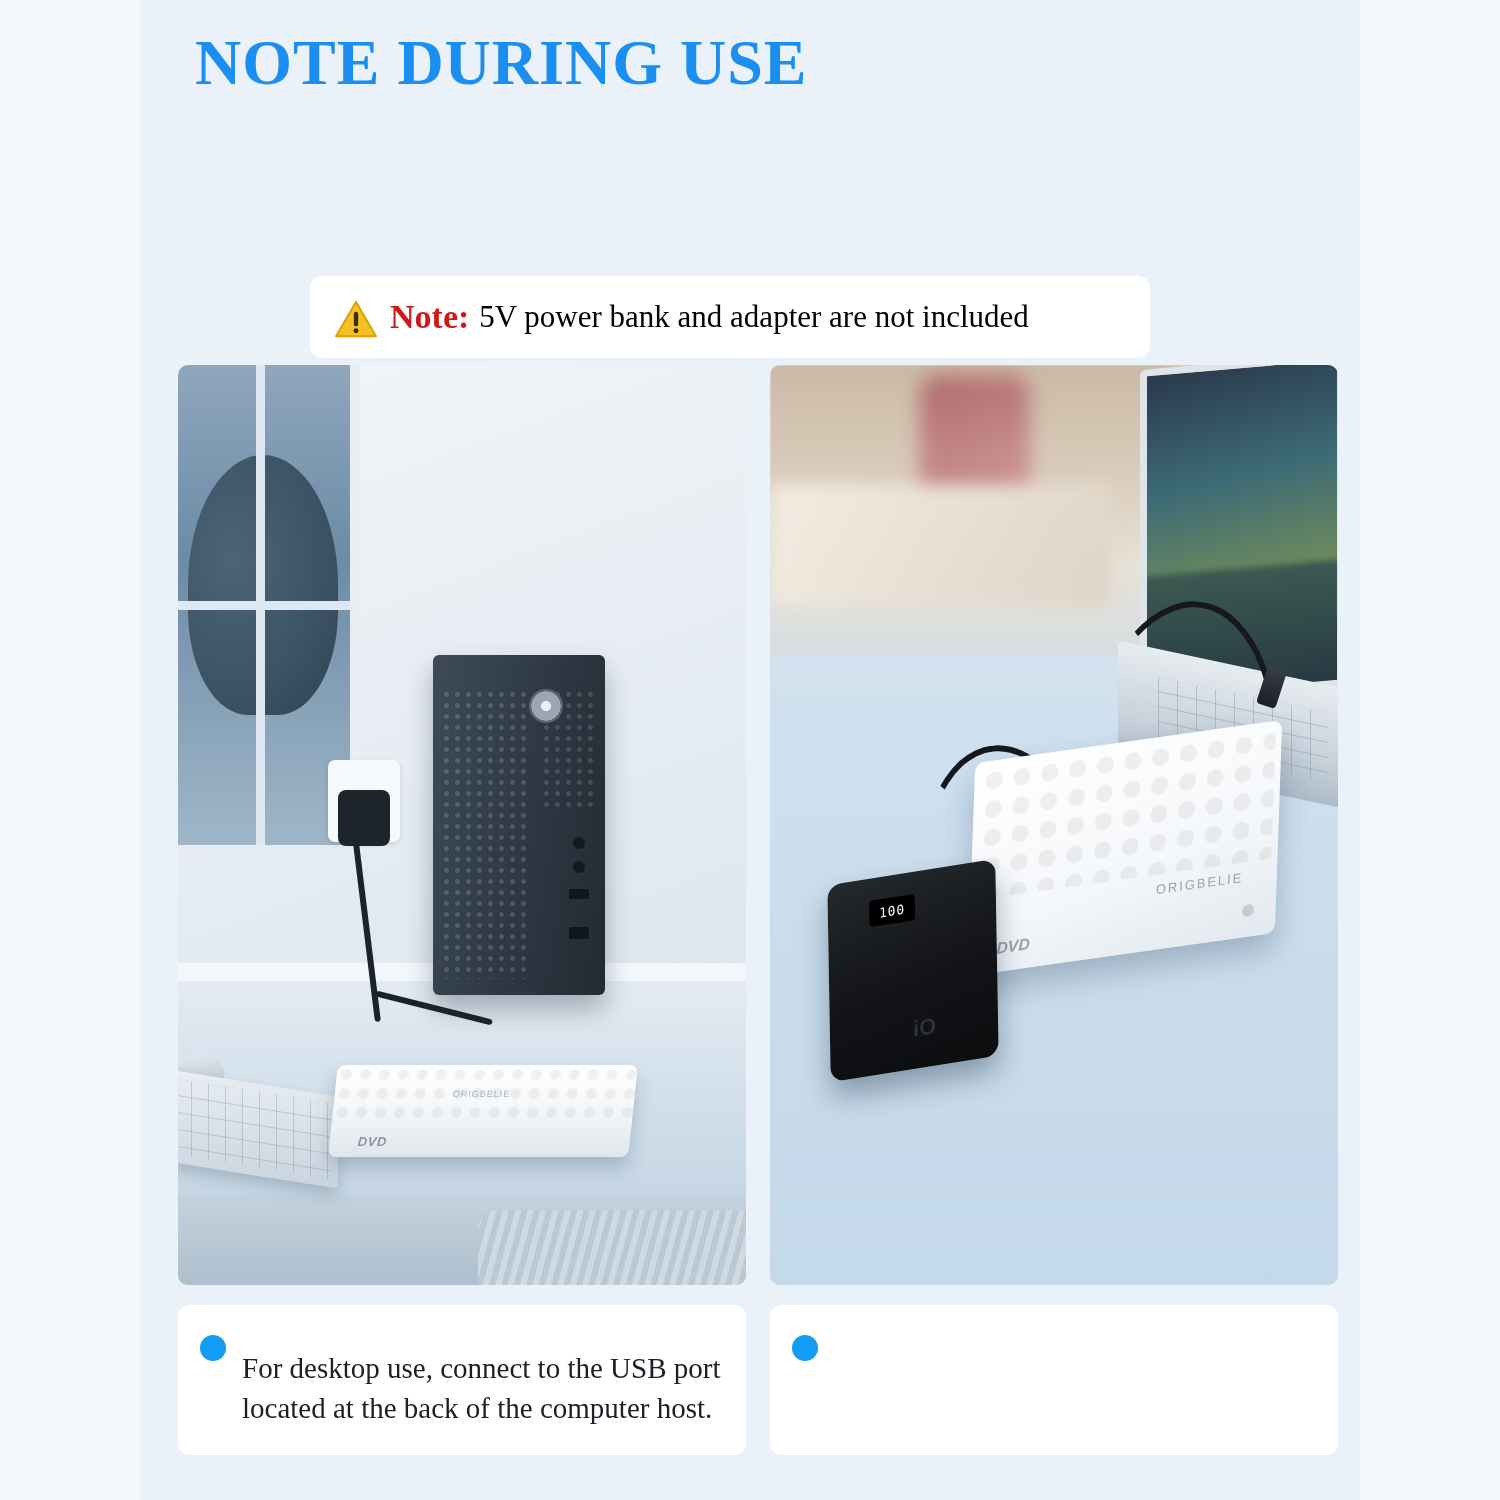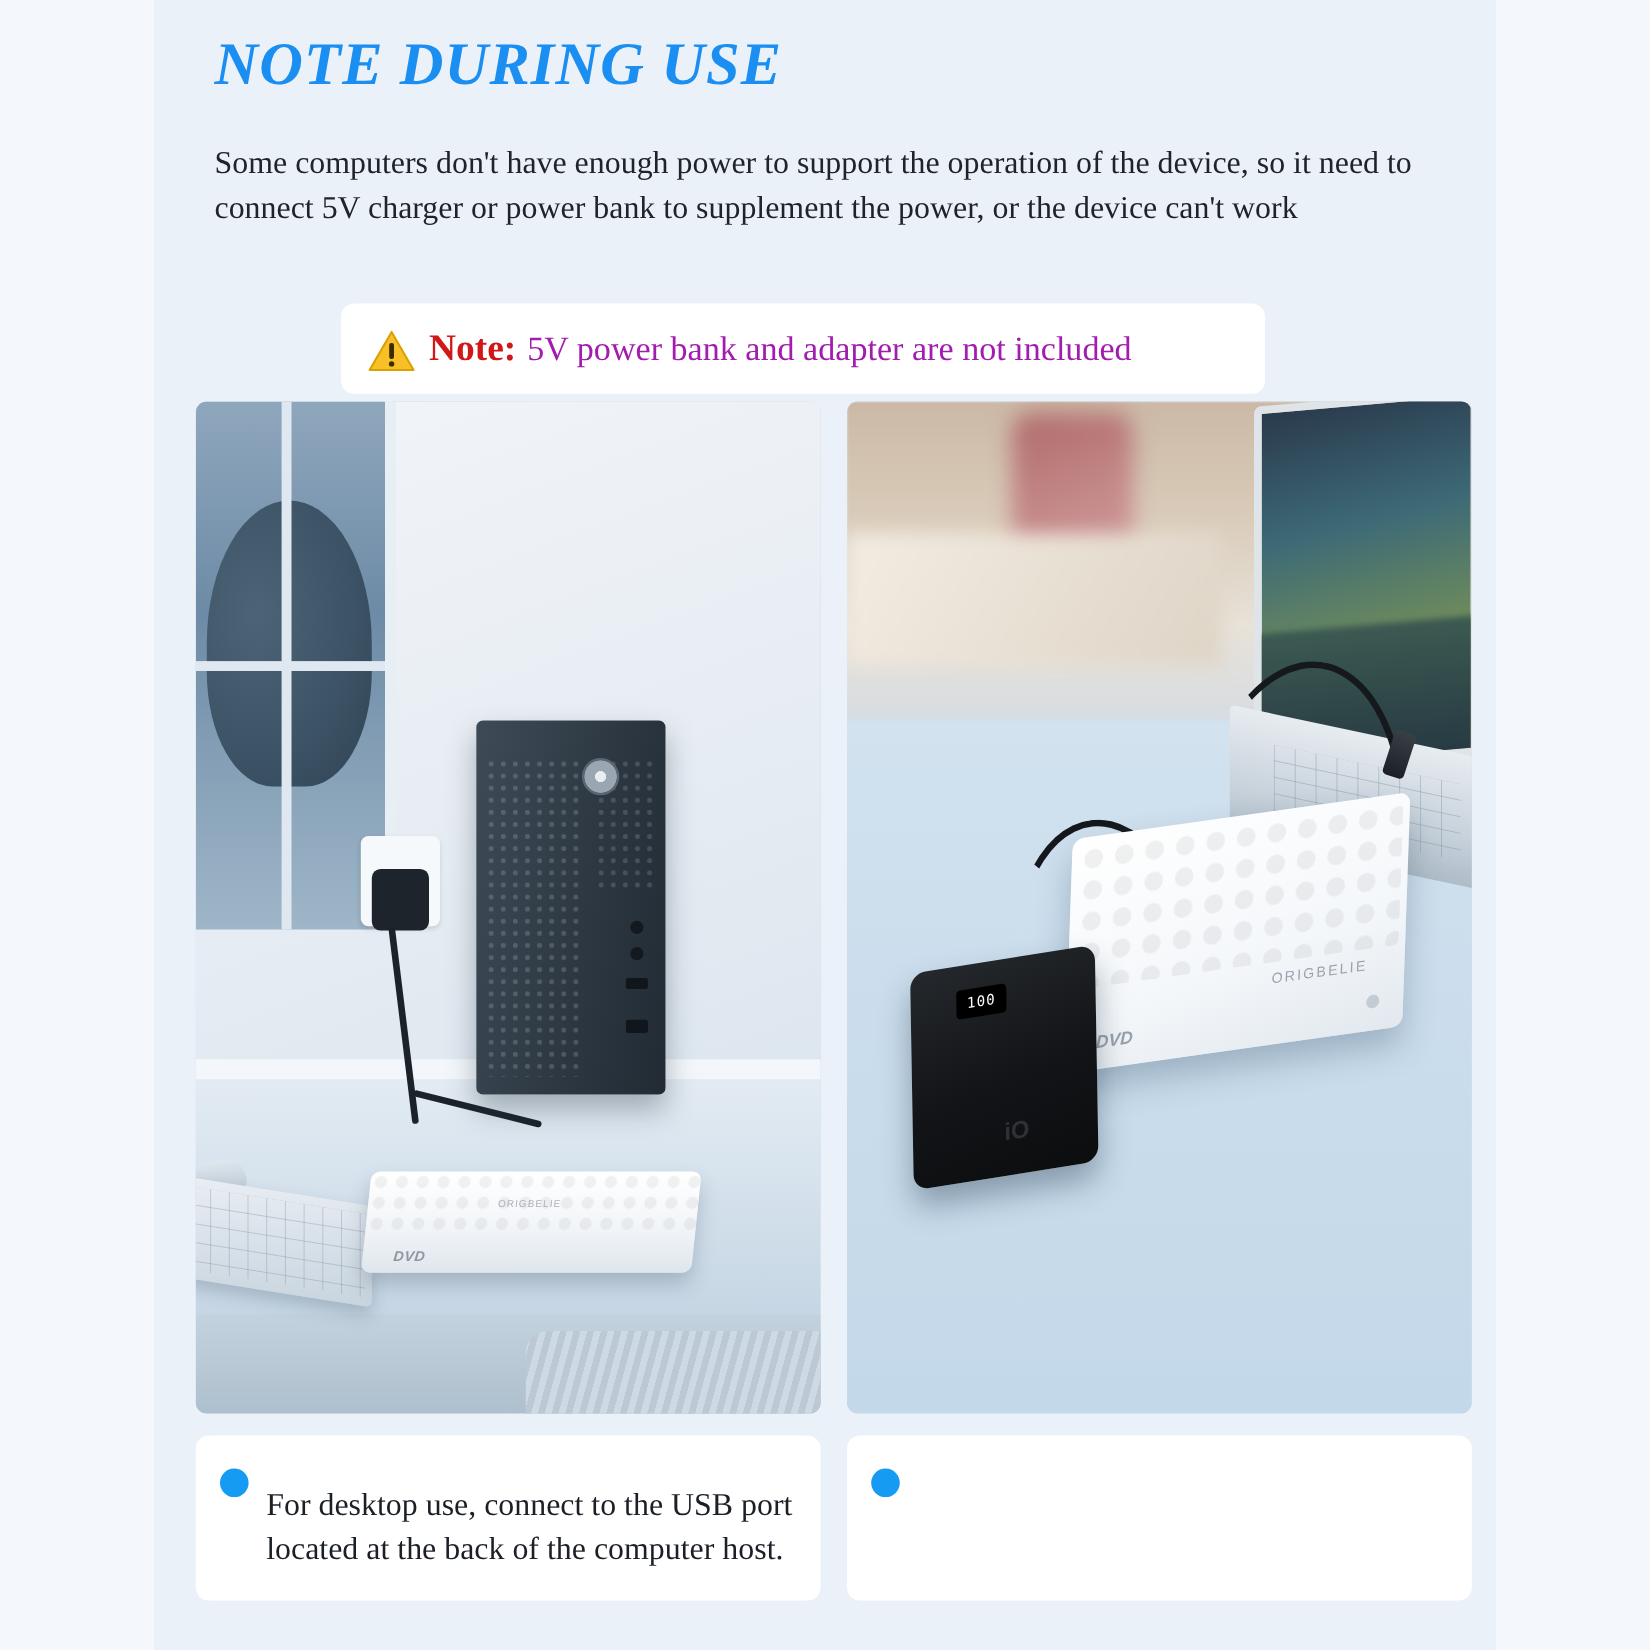--- a/index.html
+++ b/index.html
@@ -38,25 +38,24 @@
     width: 1220px;
     height: 1500px;
   }
 
   .title {
     position: absolute;
     left: 55px;
     top: 26px;
     font-family: "Liberation Serif", serif;
     font-weight: bold;
-    font-size: 55px;
+    font-size: 64px;
     letter-spacing: 1px;
     color: #1b8ef2;
     white-space: nowrap;
-    font-style: italic;
   }
 
   .subtext {
     position: absolute;
     left: 55px;
     top: 128px;
     width: 1120px;
     font-size: 29px;
     line-height: 41px;
     color: #20232a;
@@ -87,21 +86,21 @@
   .note-label {
     font-family: "Liberation Serif", serif;
     font-weight: bold;
     font-size: 34px;
     color: #d01818;
     margin-right: 10px;
   }
   .note-text {
     font-family: "Liberation Serif", serif;
     font-size: 31px;
-    color: #a21caf;
+    color: #000000;
   }
 
   .panels {
     position: absolute;
     left: 38px;
     top: 365px;
     width: 1160px;
     height: 1090px;
     display: flex;
     justify-content: space-between;
@@ -404,21 +403,20 @@
 <body>
 
 <div class="page">
   <div class="edge-left"></div>
   <div class="edge-right"></div>
 
   <div class="content">
 
     <div class="title">NOTE DURING USE</div>
 
-    <div class="subtext">Some computers don't have enough power to support the operation of the device, so it need to connect 5V charger or power bank to supplement the power, or the device can't work</div>
 
     <div class="note-bar">
       <svg class="warn-icon" viewBox="0 0 48 44">
         <polygon points="24,3 46,41 2,41" fill="#f6c026" stroke="#d8a000" stroke-width="2" stroke-linejoin="round"></polygon>
         <rect x="21.6" y="14" width="4.8" height="16" rx="2.2" fill="#3a2c00"></rect>
         <circle cx="24" cy="35" r="2.7" fill="#3a2c00"></circle>
       </svg>
       <span class="note-label">Note:</span>
       <span class="note-text">5V power bank and adapter are not included</span>
     </div>

